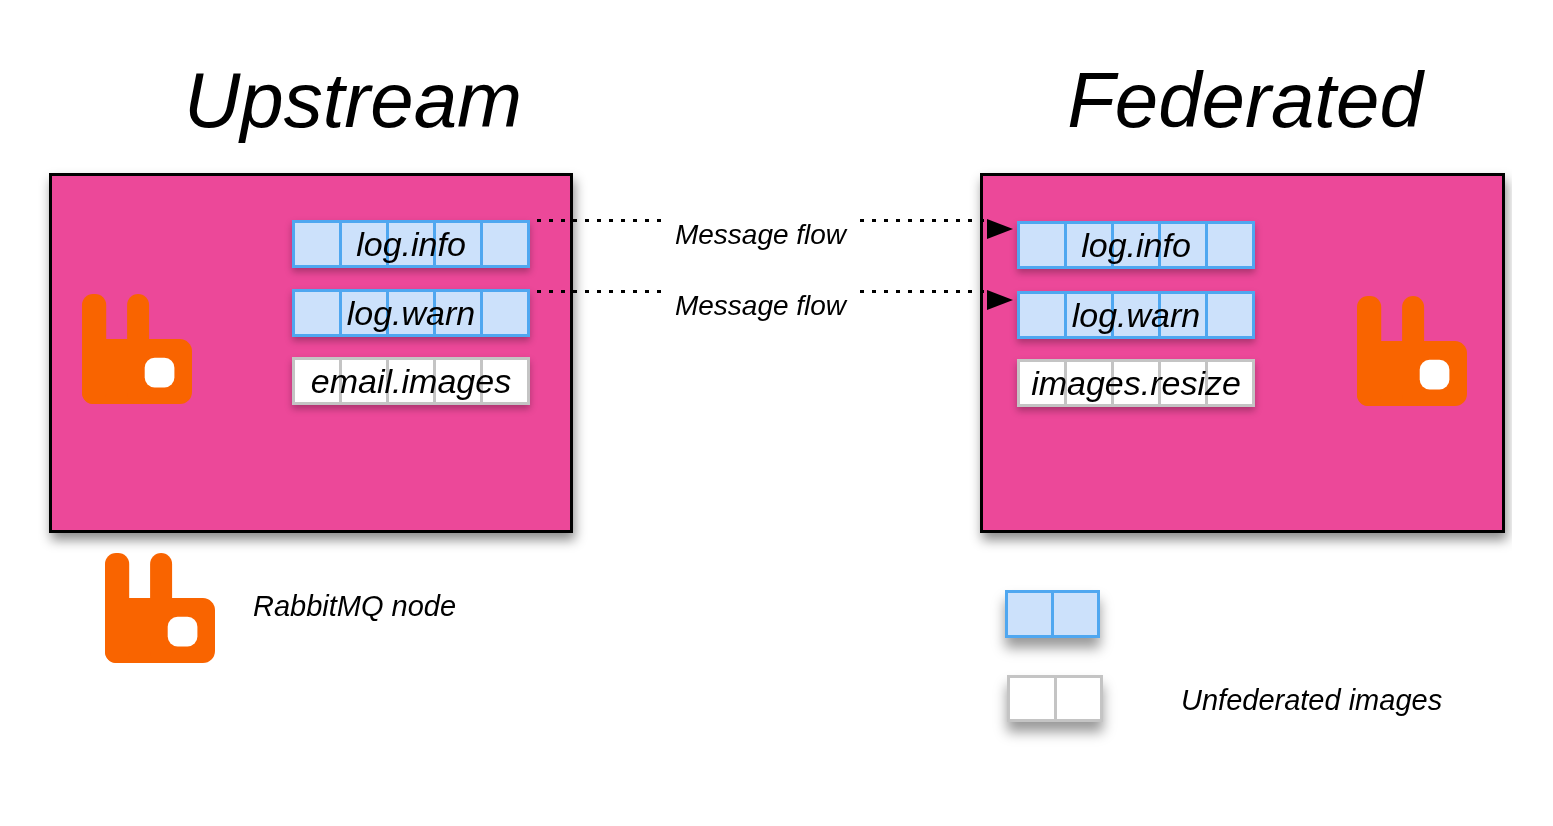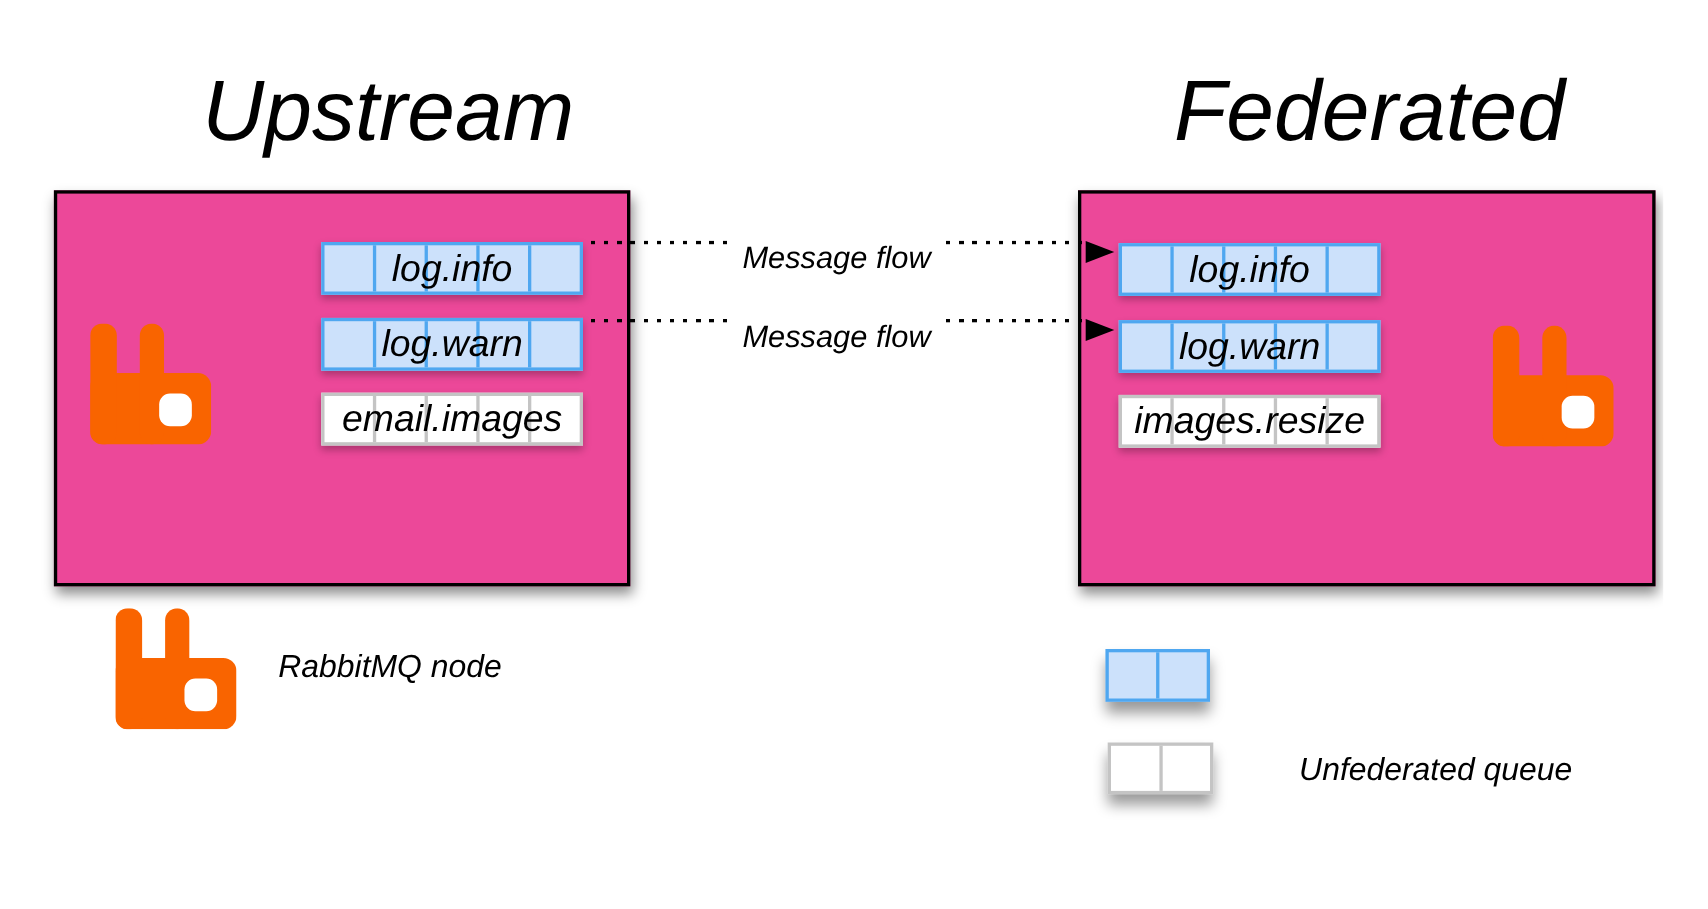--- a/index.html
+++ b/index.html
@@ -239,15 +239,15 @@
 
   <div class="legend-swatch swatch-federated">
       <i></i>
       <i></i>
     </div>
 
   <div class="legend-swatch swatch-unfederated">
       <i></i>
       <i></i>
     </div>
-  <div class="legend-label label-unfederated">Unfederated queue</div>
+  <div class="legend-label label-unfederated">Unfederated images</div>
 
 </div>
 
 </body></html>

